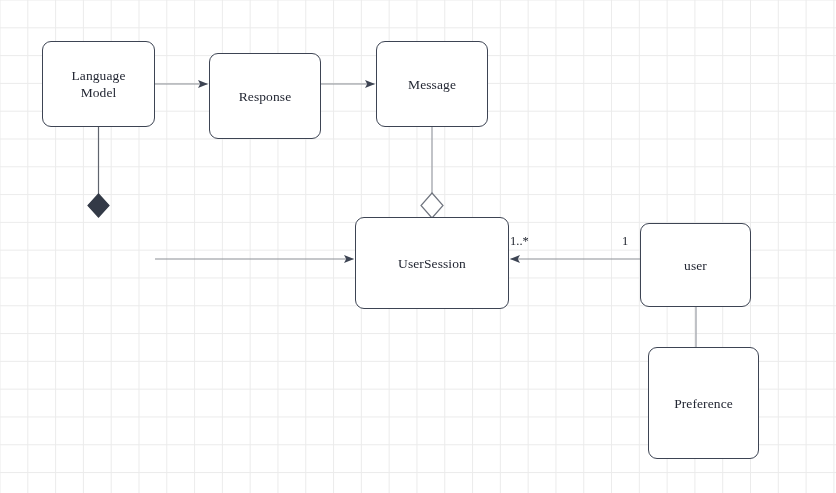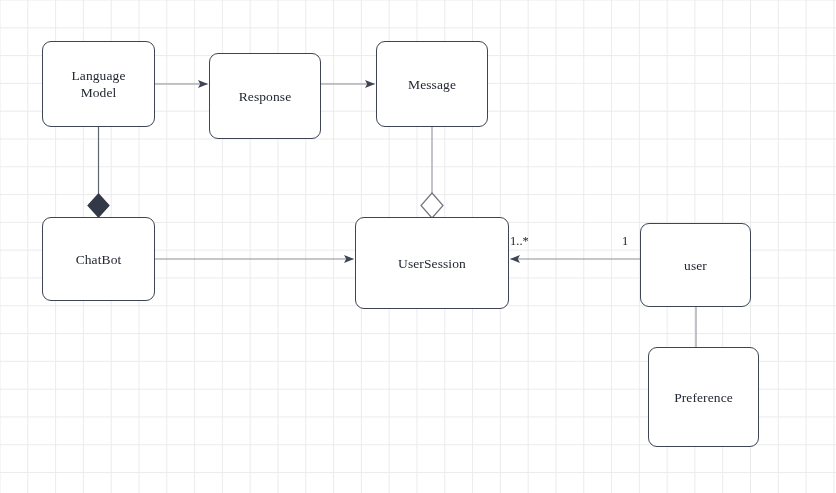--- a/index.html
+++ b/index.html
@@ -108,33 +108,30 @@
   </div>
 
   <div class="node" style="left:209px; top:41px; width:112px; height:86px;margin-top:12px;">
     <span class="node-label">Response</span>
   </div>
 
   <div class="node" style="left:376px; top:41px; width:112px; height:86px;">
     <span class="node-label">Message</span>
   </div>
 
-  <div class="node" style="left:42px; top:217px; width:113px; height:84px;">
-    <span class="node-label">ChatBot</span>
-  </div>
 
   <div class="node" style="left:355px; top:217px; width:154px; height:92px;">
     <span class="node-label">UserSession</span>
   </div>
 
   <div class="node" style="left:640px; top:223px; width:111px; height:84px;">
     <span class="node-label">user</span>
   </div>
 
-  <div class="node" style="left:648px; top:347px; width:111px; height:100px;">
+  <div class="node" style="left:648px; top:347px; width:111px; height:112px;">
     <span class="node-label">Preference</span>
   </div>
 
   <div class="mult" style="left:510px; top:234px;">1..*</div>
 
   <div class="mult" style="left:622px; top:234px;">1</div>
 
 </div>
 
 </body></html>

